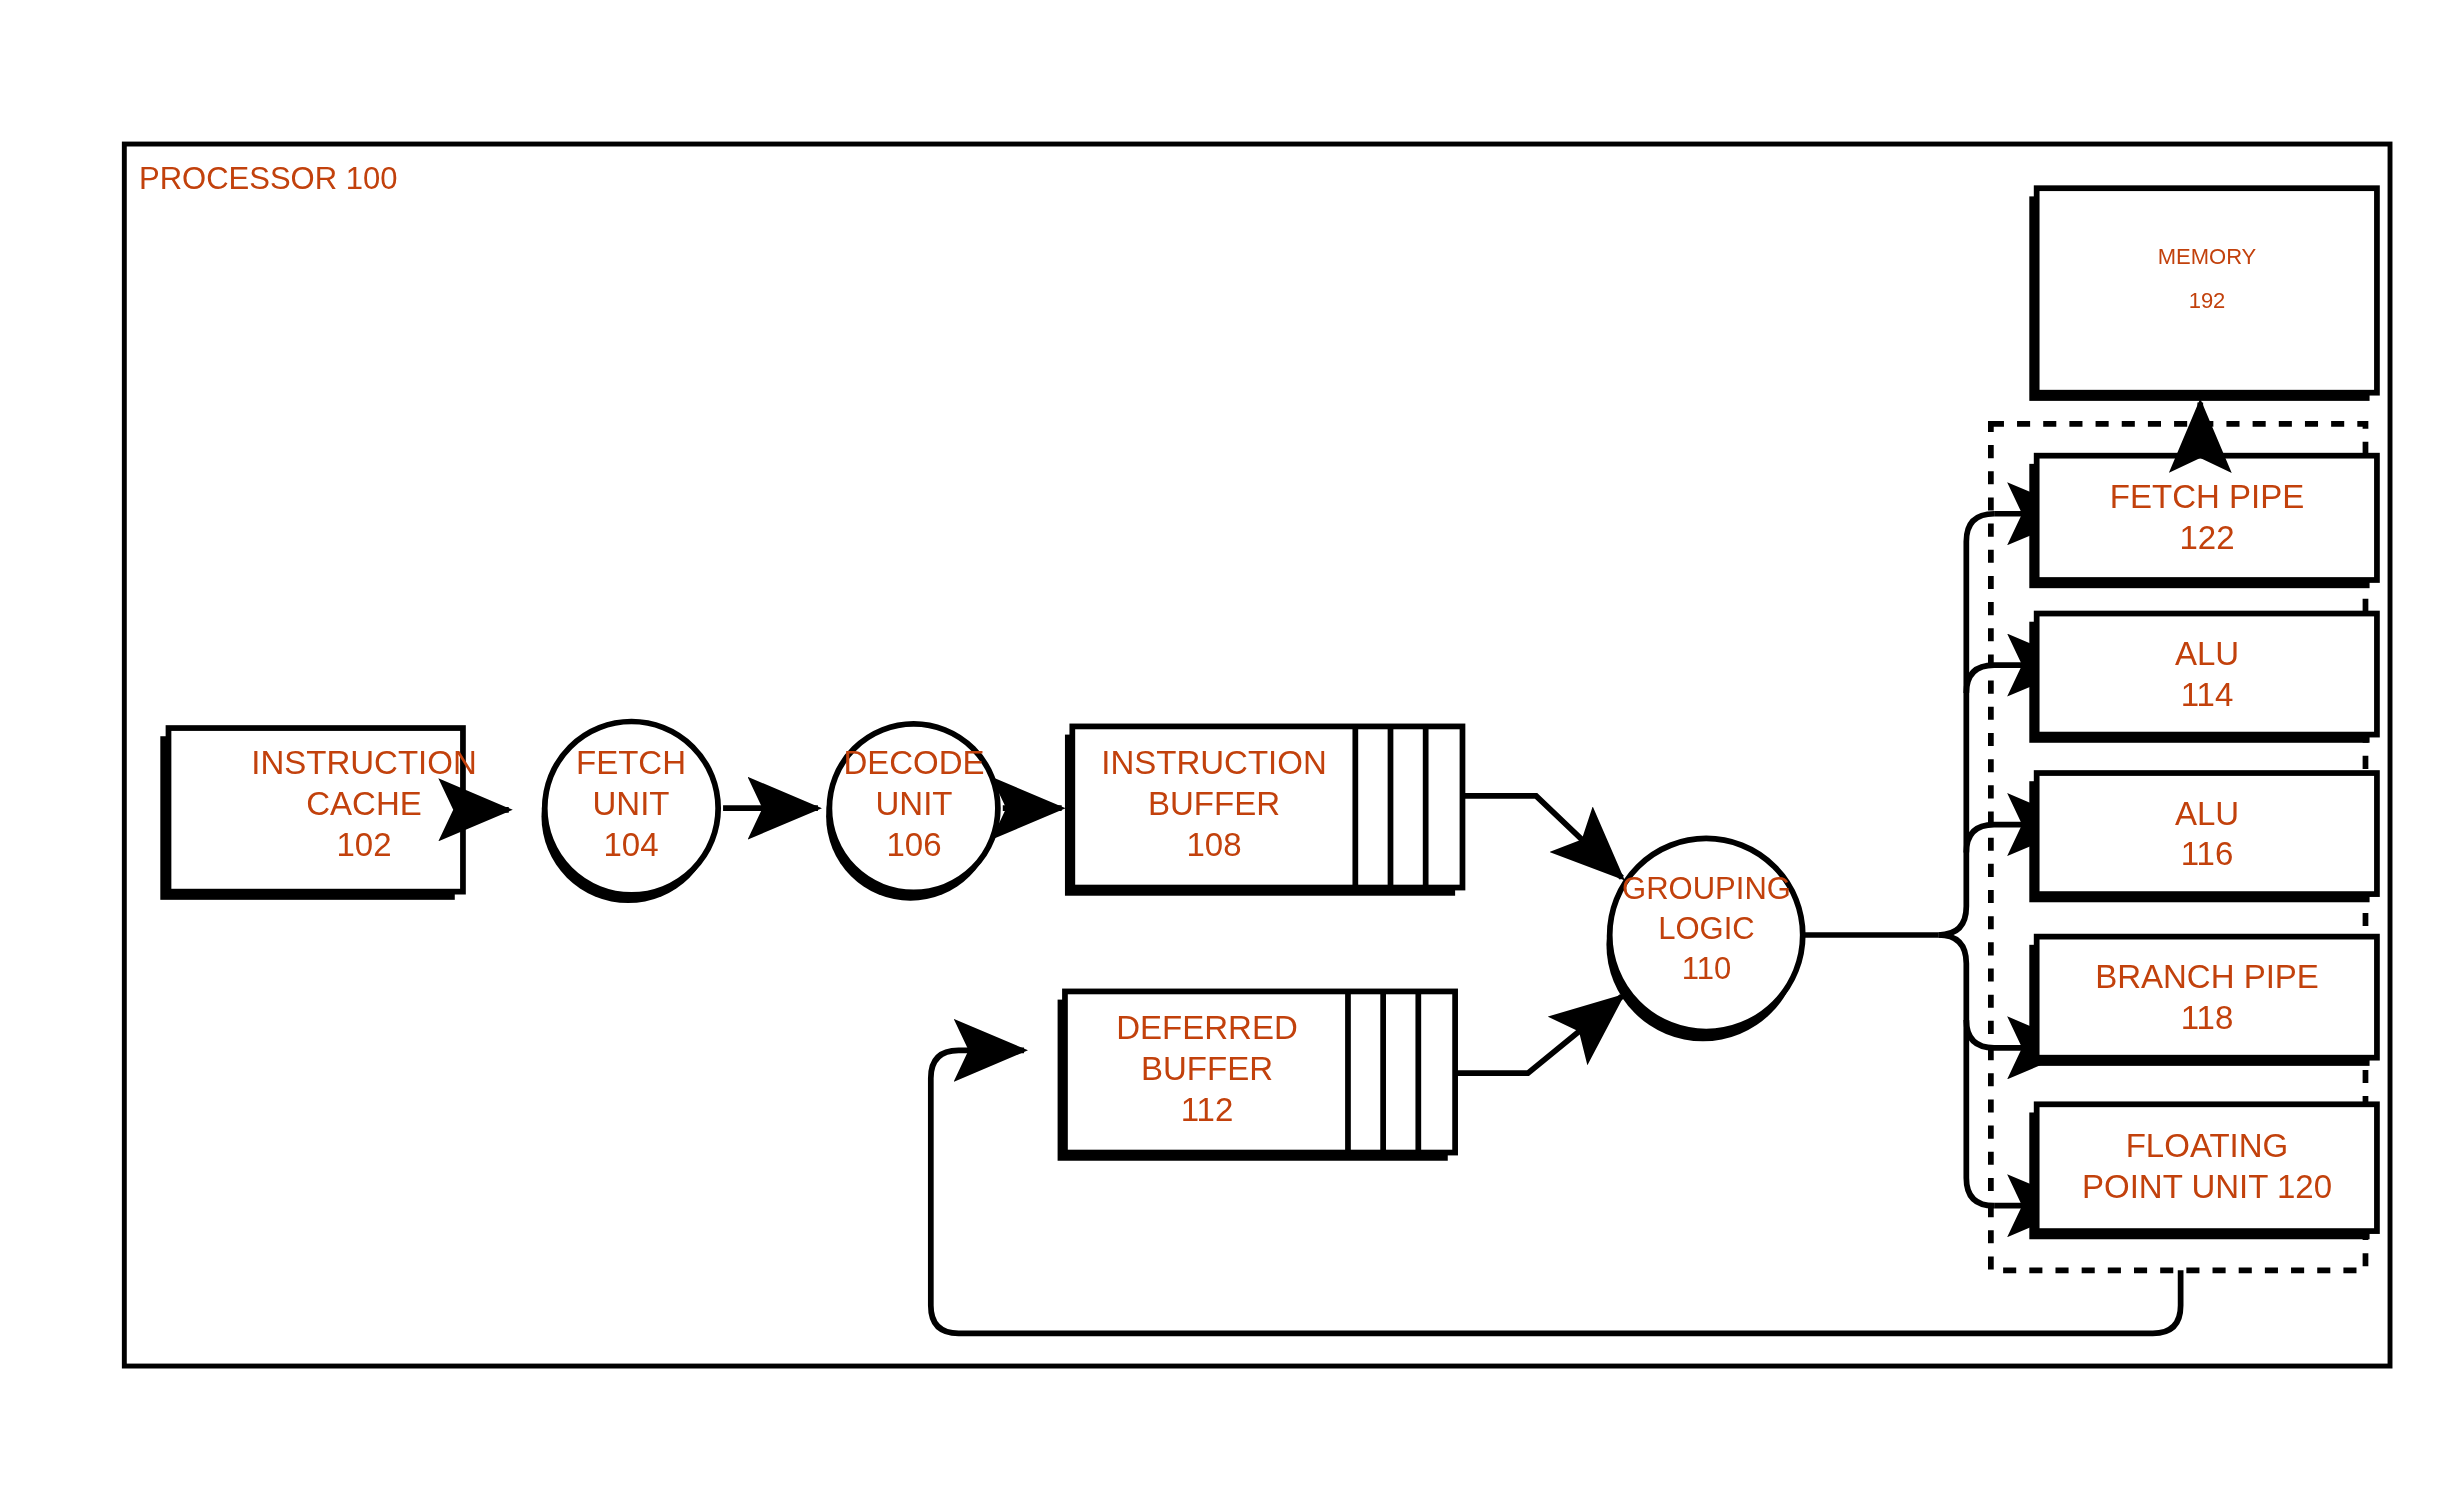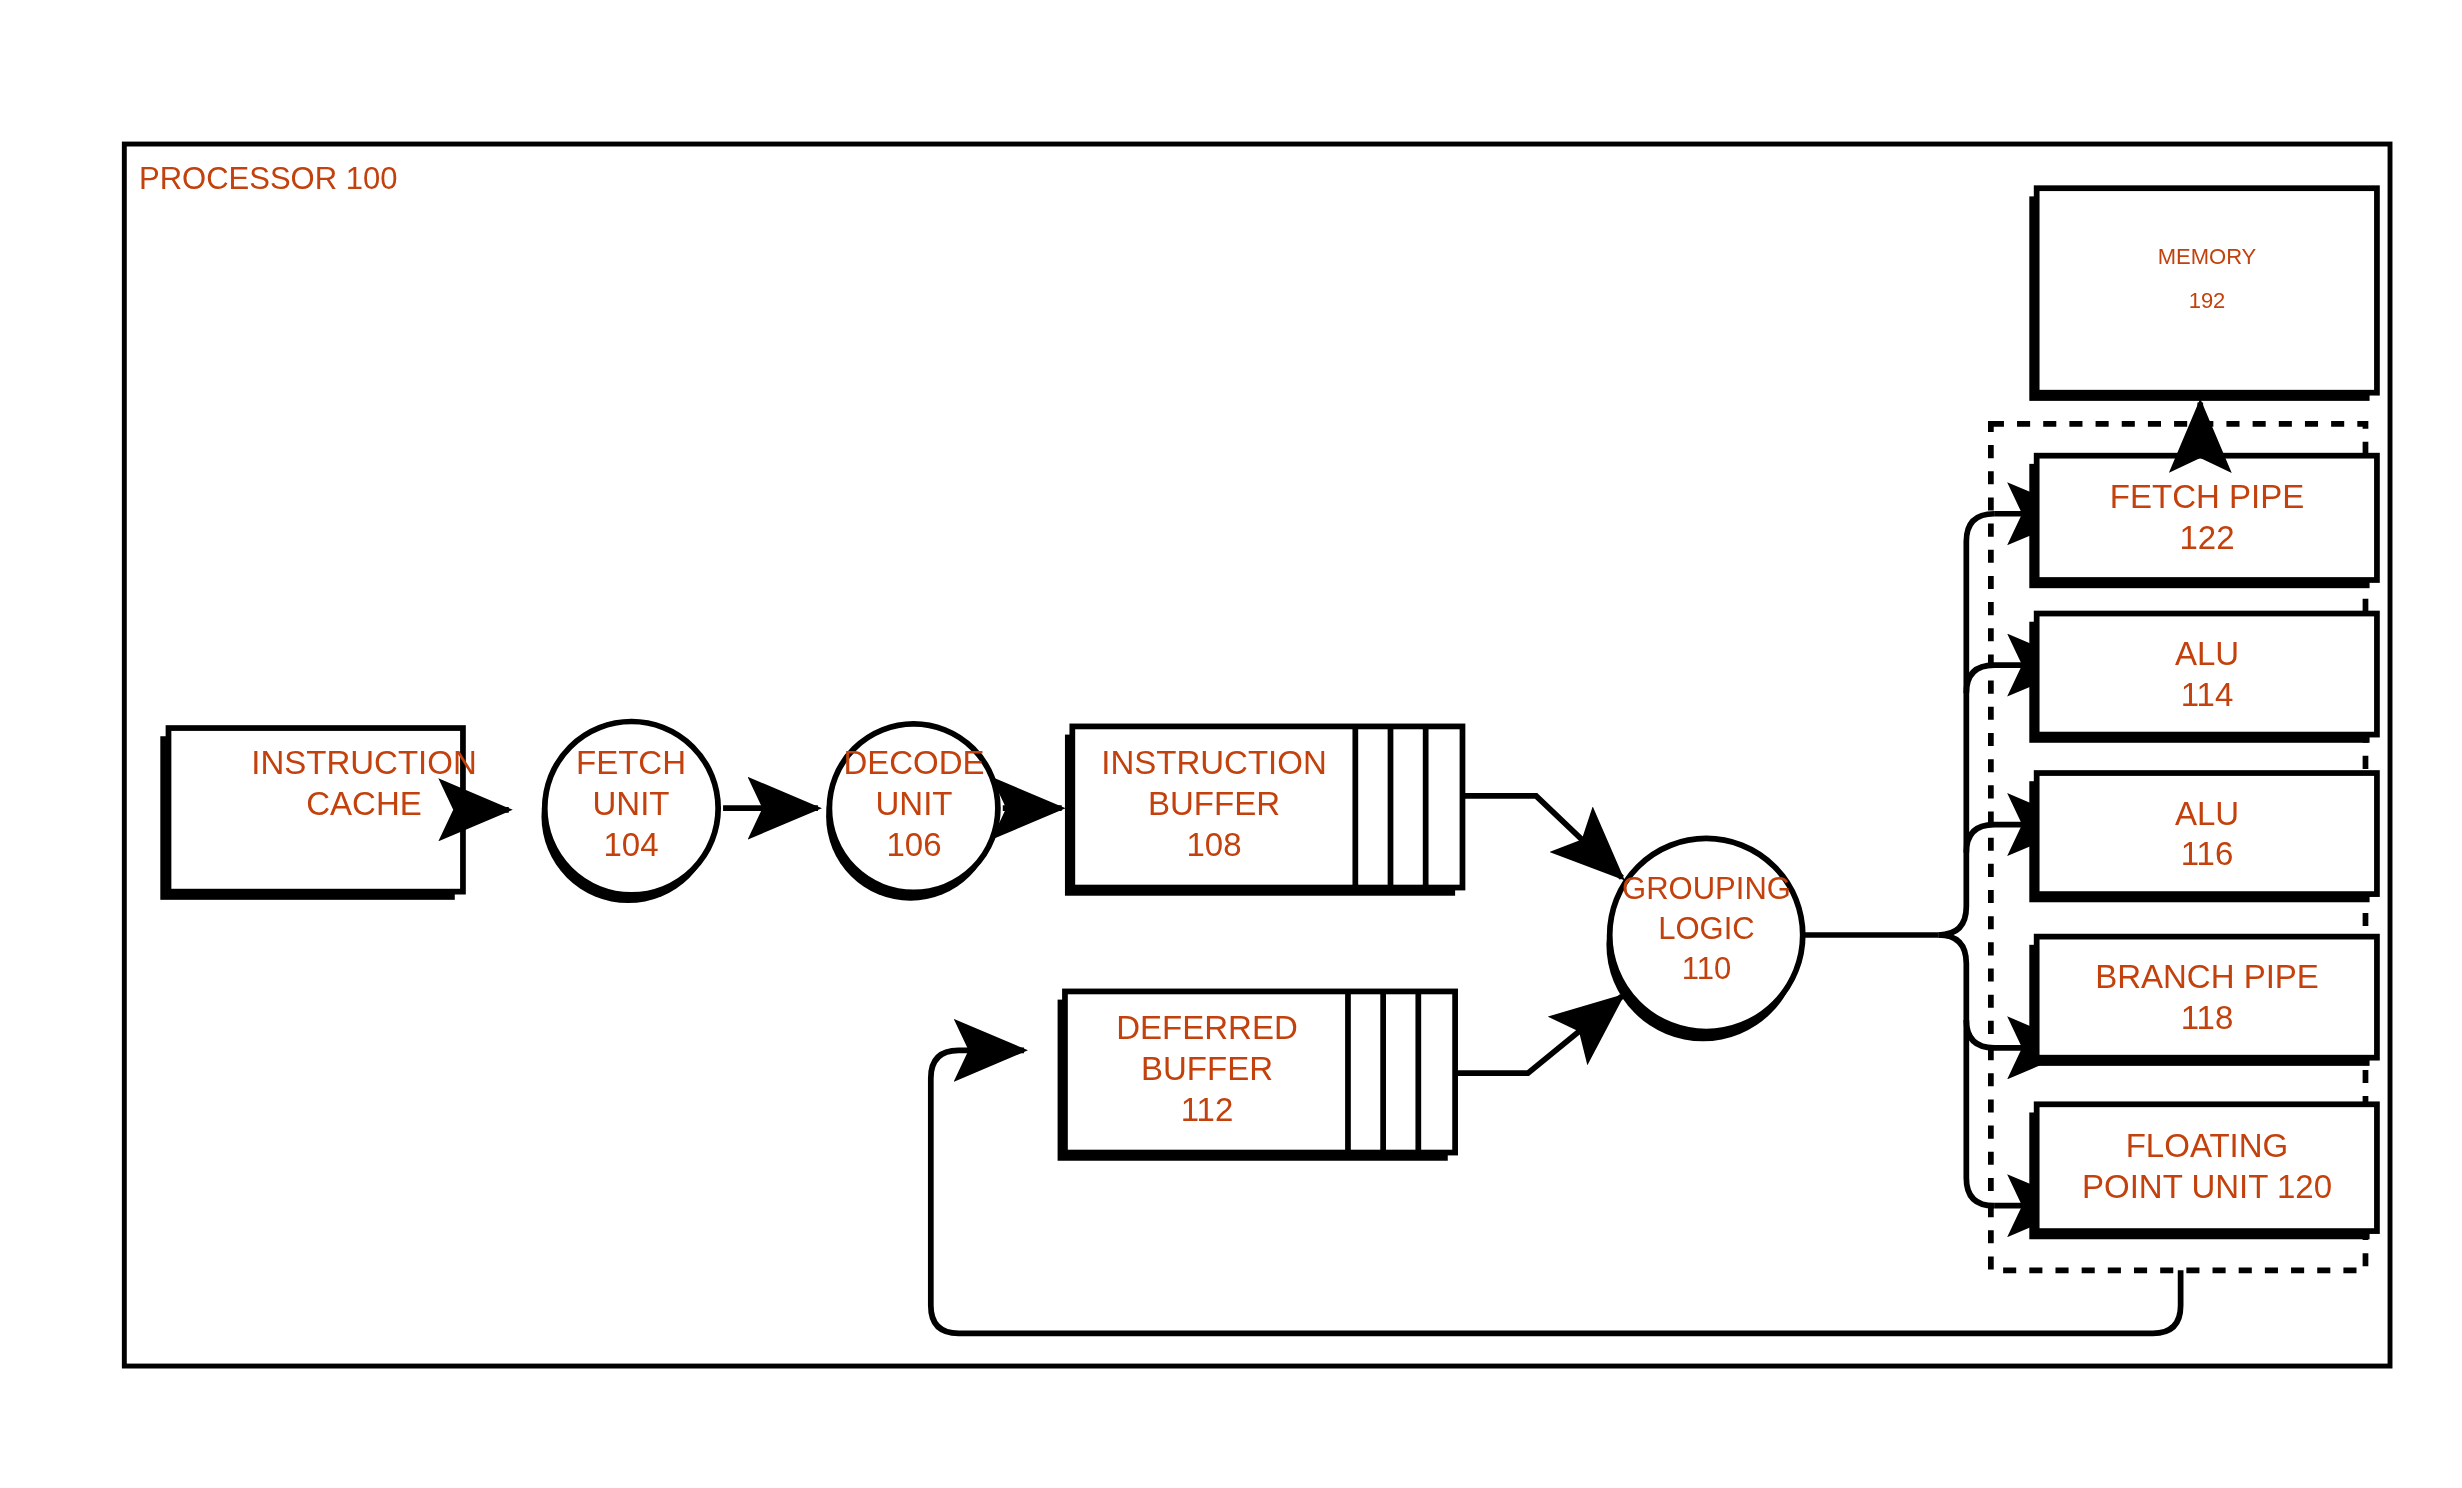--- a/index.html
+++ b/index.html
@@ -148,20 +148,21 @@
       <path d="M2666 1553 L2666 1596 Q2666 1630 2632 1630
                L1172 1630 Q1138 1630 1138 1596
                L1138 1318 Q1138 1284 1172 1284 L1252 1284" fill="none" stroke="#000" stroke-width="7" marker-end="url(#ah)"></path>
     </g>
   </svg>
 
   <div class="lbl t38" style="left:139px;top:160px;width:344px;text-align:left;">PROCESSOR 100</div>
 
   <div class="lbl t40" style="left:169px;top:743px;width:390px;">INSTRUCTION</div>
   <div class="lbl t40" style="left:169px;top:784px;width:390px;">CACHE</div>
+  <div class="lbl t40" style="left:169px;top:825px;width:390px;">102</div>
 
   <div class="lbl t40" style="left:533px;top:743px;width:196px;">FETCH</div>
   <div class="lbl t40" style="left:533px;top:784px;width:196px;">UNIT</div>
   <div class="lbl t40" style="left:533px;top:825px;width:196px;">104</div>
 
   <div class="lbl t40" style="left:816px;top:743px;width:196px;">DECODE</div>
   <div class="lbl t40" style="left:816px;top:784px;width:196px;">UNIT</div>
   <div class="lbl t40" style="left:816px;top:825px;width:196px;">106</div>
 
   <div class="lbl t40" style="left:1078px;top:743px;width:272px;">INSTRUCTION</div>

